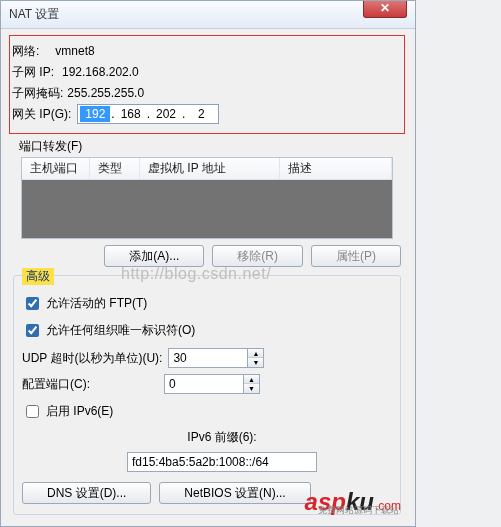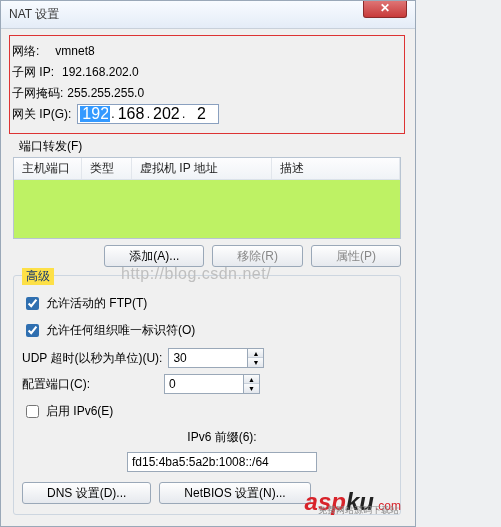--- a/index.html
+++ b/index.html
@@ -7,25 +7,25 @@
 .window { width: 416px; height: 527px; background: #f0f0f0; border: 1px solid #9aa8b8; position: relative; overflow: hidden; }
 .titlebar { height: 28px; background: linear-gradient(#f8fbff, #e4ecf7); border-bottom: 1px solid #c8d0da; padding: 0 8px; display: flex; align-items: center; position: relative; }
 .titlebar .title { color: #333; }
 .close-btn { position: absolute; right: 8px; top: -3px; width: 44px; height: 20px; background: linear-gradient(#e28080, #c83a3a); border: 1px solid #8a2a2a; border-top: none; border-radius: 0 0 3px 3px; color: #fff; display: flex; align-items: center; justify-content: center; font-weight: bold; font-size: 11px; cursor: pointer; }
 .content { padding: 6px 10px 8px 8px; }
 .redbox { border: 1px solid #d33; padding: 4px 6px 8px 2px; margin-bottom: 2px; }
 .row { display: flex; align-items: center; min-height: 20px; margin: 1px 0; }
 .row .lbl { color: #000; white-space: nowrap; }
 .row .val { margin-left: 16px; color: #000; }
 .ip-input { border: 1px solid #8aa0bf; background: #fff; height: 20px; display: inline-flex; align-items: center; padding: 0 2px; margin-left: 6px; }
-.ip-seg { width: 30px; text-align: center; border: none; outline: none; height: 16px; font-size: 16px; }
+.ip-seg { width: 30px; text-align: center; border: none; outline: none; height: 16px; font-size: 12px; }
 .ip-seg.sel { background: #3399ff; color: #fff; }
 .ip-dot { padding: 0 1px; }
 .port-fwd-lbl { margin: 4px 0 2px 10px; }
-.table-frame { border: 1px solid #b8c4d2; background: #bef264; margin: 0 4px; }
+.table-frame { border: 1px solid #b8c4d2; background: #737373; margin: 0 12px; }
 .table-head { display: flex; background: linear-gradient(#fdfdfe, #f0f3f7); border-bottom: 1px solid #dbe2ea; height: 22px; align-items: center; }
 .th { padding: 0 8px; border-right: 1px solid #e2e6ec; height: 100%; display: flex; align-items: center; color: #222; }
 .th.c1 { width: 68px; } .th.c2 { width: 50px; } .th.c3 { width: 140px; } .th.c4 { flex: 1; }
 .table-body { height: 58px; }
 .btn-row { display: flex; justify-content: flex-end; gap: 8px; margin: 6px 4px 8px 4px; }
 button.win { height: 22px; padding: 0 24px; background: linear-gradient(#fefefe, #e6e9ee); border: 1px solid #9aa8b8; border-radius: 3px; cursor: pointer; min-width: 72px; }
 button.win:disabled { color: #888; cursor: default; }
 .groupbox { border: 1px solid #cdd6e0; border-radius: 3px; margin: 4px 4px 8px 4px; padding: 10px 8px 10px 8px; position: relative; }
 .groupbox .legend { position: absolute; top: -8px; left: 8px; background: #fde047; padding: 0 4px; color: #1a3a6e; }
 .chk { display: flex; align-items: center; gap: 4px; margin: 8px 0; }

